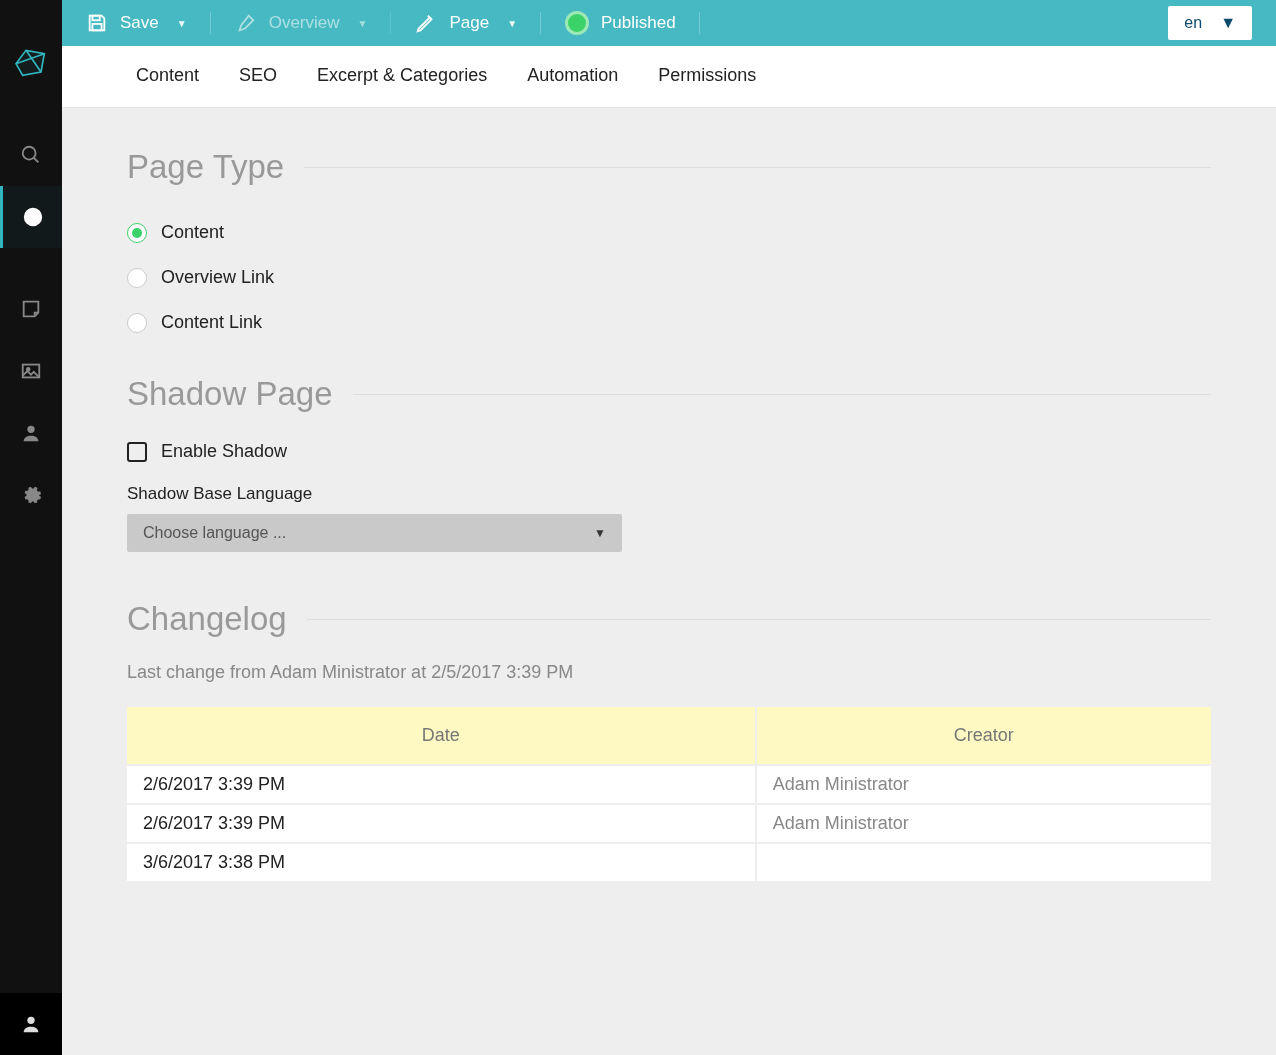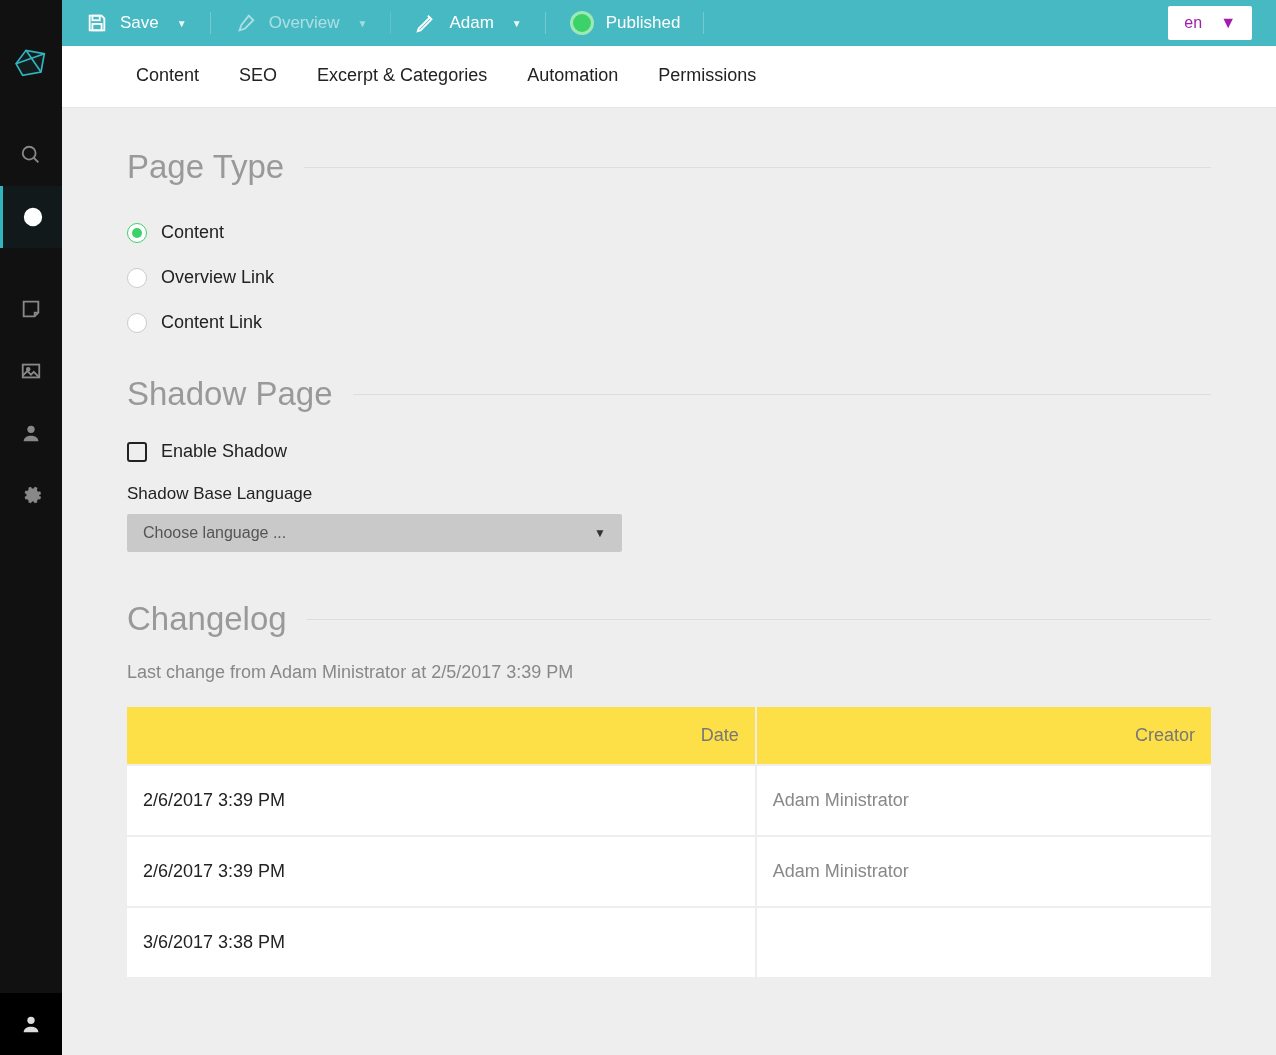--- a/index.html
+++ b/index.html
@@ -13,42 +13,42 @@
 .sidebar-item.active { border-left: 3px solid #31b5bf; background: rgba(49,181,191,0.05); }
 .sidebar-item.active svg { stroke: #fff; fill: #fff; }
 .sidebar-footer { position: absolute; bottom: 0; left: 0; width: 62px; height: 62px; display: flex; align-items: center; justify-content: center; background: #000; }
 .main { flex: 1; display: flex; flex-direction: column; background: #eee; }
 .topbar { height: 46px; background: #47b9c2; display: flex; align-items: stretch; }
 .topbar-item { display: flex; align-items: center; padding: 0 24px; gap: 12px; color: #fff; font-size: 17px; cursor: pointer; position: relative; }
 .topbar-item.has-sep::after { content:""; position: absolute; right: 0; top: 12px; bottom: 12px; width: 1px; background: rgba(255,255,255,0.25); }
 .topbar-item.dim { opacity: 0.55; }
 .topbar-caret { font-size: 10px; opacity: 0.9; margin-left: 6px; }
 .topbar-spacer { flex: 1; }
-.lang-select { align-self: center; margin-right: 24px; background: #fff; padding: 8px 16px; border-radius: 2px; display: flex; align-items: center; gap: 18px; font-size: 16px; cursor: pointer; color: #a21caf; }
+.lang-select { align-self: center; margin-right: 24px; background: #fff; padding: 8px 16px; border-radius: 2px; display: flex; align-items: center; gap: 18px; font-size: 16px; cursor: pointer; color: #0c4a6e; }
 .tabs { height: 62px; background: #fff; border-bottom: 1px solid #e5e5e5; display: flex; align-items: center; padding-left: 54px; gap: 0; }
 .tab { height: 100%; display: flex; align-items: center; padding: 0 20px; font-size: 18px; color: #222; cursor: pointer; border-bottom: 3px solid transparent; }
 .tab.active { color: #31b5bf; border-bottom: 3px solid #31b5bf; font-weight: 600; }
 .content { padding: 28px 65px 48px 65px; overflow: auto; }
 .section-title { display: flex; align-items: center; gap: 20px; margin-bottom: 24px; margin-top: 12px; }
 .section-title h2 { font-weight: 400; font-size: 33px; color: #999; white-space: nowrap; }
 .section-title .rule { flex: 1; height: 1px; background: #ddd; }
 .radio-group { margin-bottom: 30px; margin-top: 4px; }
 .radio-row { display: flex; align-items: center; gap: 14px; padding: 12px 0; cursor: pointer; font-size: 18px; color: #222; }
 .radio { width: 20px; height: 20px; border-radius: 50%; border: 1px solid #ccc; background: #fff; display: flex; align-items: center; justify-content: center; }
 .radio.selected { border-color: #3bd26a; }
 .radio.selected::after { content:""; width: 10px; height: 10px; background: #3bd26a; border-radius: 50%; }
 .check-row { display: flex; align-items: center; gap: 14px; padding: 4px 0 22px 0; cursor: pointer; font-size: 18px; color: #222; }
 .checkbox { width: 20px; height: 20px; border: 2px solid #222; border-radius: 3px; background: transparent; }
 .field-label { font-size: 17px; color: #222; margin-bottom: 10px; }
 .select-box { width: 495px; height: 38px; background: #c9c9c9; display: flex; align-items: center; justify-content: space-between; padding: 0 16px; color: #555; font-size: 16px; cursor: pointer; border-radius: 2px; text-align: right; }
 .select-box .darr { font-size: 12px; color: #333; }
 .changelog-sub { color: #888; font-size: 18px; margin: 18px 0 24px 0; }
 .tbl { width: 100%; border-collapse: collapse; }
-.tbl th { background: #fde047; text-align: right; padding: 18px 16px; font-weight: 400; font-size: 18px; color: #777; }
-.tbl td { background: #fff; padding: 24px 16px; font-size: 18px; color: #222; border-top: 2px solid #eee; margin-top: 38px; }
+.tbl th { background: #fef9c3; text-align: center; padding: 18px 16px; font-weight: 400; font-size: 18px; color: #777; }
+.tbl td { background: #fff; padding: 8px 16px; font-size: 18px; color: #222; border-top: 2px solid #eee; margin-top: 38px; }
 .tbl td.creator { color: #888; border-left: 2px solid #eee; }
 .tbl th.creator-h { border-left: 2px solid #eee; }
 .status-dot { width: 18px; height: 18px; border-radius: 50%; background: #3bd26a; border: 3px solid rgba(255,255,255,0.5); box-sizing: content-box; }
 svg.icon { width: 22px; height: 22px; }
 </style>
 </head>
 <body>
 
 <div class="app">
   <nav class="sidebar">
@@ -122,21 +122,21 @@
             <path d="M15 4l5 5-9 9-6 2 2-6z"></path>
           </svg>
         <span>Overview</span>
         <span class="topbar-caret">▼</span>
       </div>
       <div class="topbar-item has-sep">
         <svg class="icon" viewBox="0 0 24 24" fill="none" stroke="#fff" stroke-width="2">
             <path d="M3 21l3-1 12-12-2-2L4 18z"></path>
             <path d="M14 4l3 3"></path>
           </svg>
-        <span>Adam</span>
+        <span>Page</span>
         <span class="topbar-caret">▼</span>
       </div>
       <div class="topbar-item has-sep">
         <div class="status-dot"></div>
         <span>Published</span>
       </div>
       <div class="topbar-spacer"></div>
       <div class="lang-select">
         <span>en</span>
         <span>▼</span>

